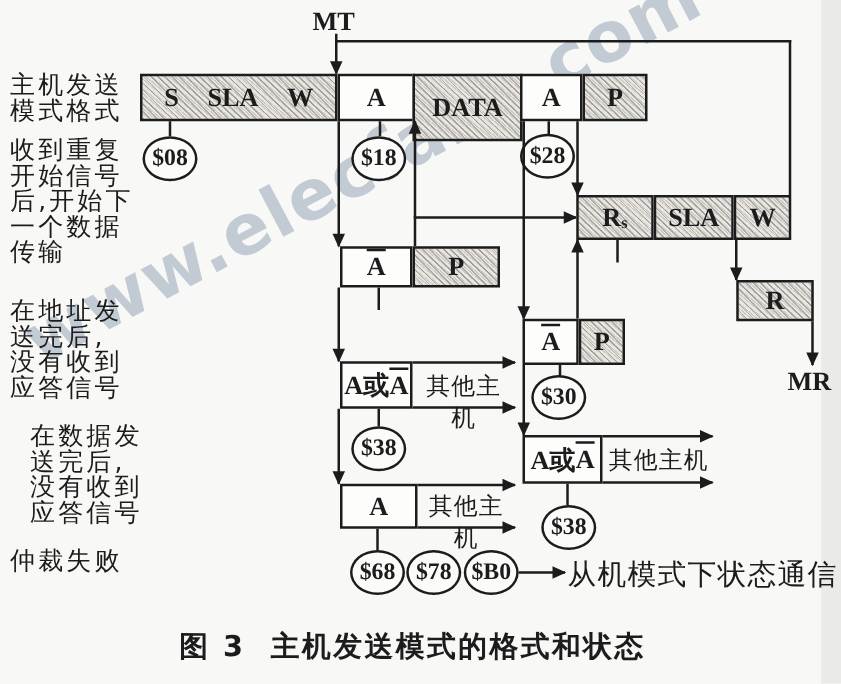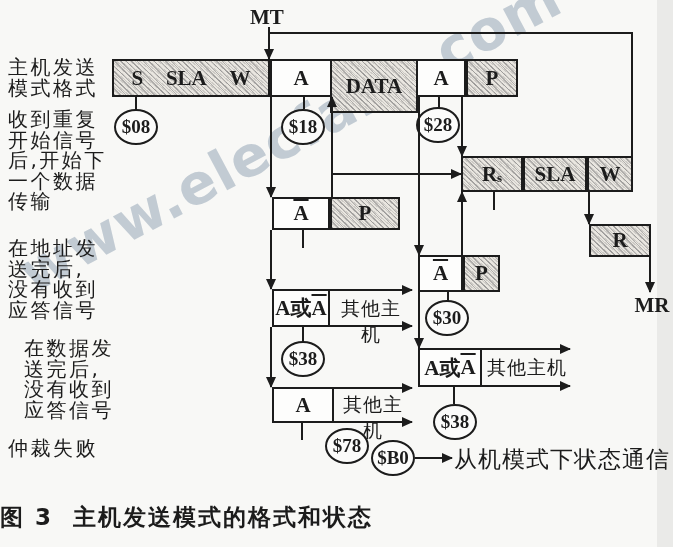--- a/index.html
+++ b/index.html
@@ -27,21 +27,21 @@
   .au::before{content:"";position:absolute;top:-1px;left:-4px;width:0;height:0;
        border-left:5px solid transparent;border-right:5px solid transparent;border-bottom:11px solid #1c1c1c;}
   .ar::after{content:"";position:absolute;right:-1px;top:-4px;width:0;height:0;
        border-top:5px solid transparent;border-bottom:5px solid transparent;border-left:11px solid #1c1c1c;}
   .cjk{position:absolute;font-family:"DejaVu Sans",sans-serif;color:#1c1c1c;}
   .note{left:8px;width:112px;font-size:20px;letter-spacing:2.5px;line-height:20.5px;white-space:pre-line;}
   .othertext{font-size:19px;letter-spacing:1px;text-align:center;}
   .serifl{position:absolute;font-family:"Liberation Serif",serif;font-weight:bold;font-size:21px;}
   .ov{text-decoration:overline;}
   .sub{font-size:13px;align-self:flex-end;padding-bottom:4px;}
-  .caption{position:absolute;left:0;top:502px;width:660px;text-align:left;
+  .caption{position:absolute;left:0;top:502px;width:660px;text-align:center;
        font-family:"DejaVu Sans",sans-serif;font-size:23px;font-weight:bold;
        letter-spacing:2px;white-space:pre;}
 </style>
 </head>
 <body>
 
 <div id="stage">
 
   <div class="pageedge"></div>
   <div class="wm">www.elecfans.com</div>
@@ -116,21 +116,21 @@
   </div>
   <div class="box hatch" style="left:587px;top:156px;width:46px;height:36px;">
     <span>W</span>
   </div>
   <div class="vline" style="left:493px;top:192px;height:18px;"></div>
   <div class="vline ad" style="left:588px;top:192px;height:32px;"></div>
   <div class="box hatch" style="left:589px;top:224px;width:62px;height:33px;">
     <span>R</span>
   </div>
   <div class="vline ad" style="left:649px;top:257px;height:35px;"></div>
-  <div class="serifl" style="left:630px;top:293px;width:44px;text-align:center;">MR</div>
+  <div class="serifl" style="left:630px;top:293px;width:44px;">MR</div>
 
   <div class="vline au" style="left:461px;top:192px;height:63px;"></div>
   <div class="box" style="left:418px;top:255px;width:45px;height:37px;">
     <span class="ov">A</span>
   </div>
   <div class="box hatch" style="left:463px;top:255px;width:37px;height:37px;">
     <span>P</span>
   </div>
   <div class="vline" style="left:447px;top:292px;height:10px;"></div>
   <div class="circle" style="left:425px;top:300px;">$30</div>
@@ -159,20 +159,21 @@
 
   <div class="vline ad" style="left:270px;top:327px;height:60px;"></div>
   <div class="box" style="left:272px;top:387px;width:62px;height:36px;">
     <span>A</span>
   </div>
   <div class="hline ar" style="left:334px;top:387px;width:78px;"></div>
   <div class="hline ar" style="left:334px;top:421px;width:78px;"></div>
   <div class="cjk othertext" style="left:334px;top:392px;width:78px;">其他主机</div>
 
   <div class="vline" style="left:301px;top:423px;height:17px;"></div>
-  <div class="circle" style="left:325px;top:428px;text-align:center;">$78</div>
+  <div class="circle" style="left:280px;top:440px;">$68</div>
+  <div class="circle" style="left:325px;top:440px;text-align:center;">$78</div>
   <div class="circle" style="left:371px;top:440px;">$B0</div>
   <div class="hline ar" style="left:415px;top:457px;width:37px;"></div>
   <div class="cjk" style="left:454px;top:444px;font-size:23px;letter-spacing:1px;">从机模式下状态通信</div>
 
   <div class="caption">图 3  主机发送模式的格式和状态</div>
 
 </div>
 
 </body></html>

